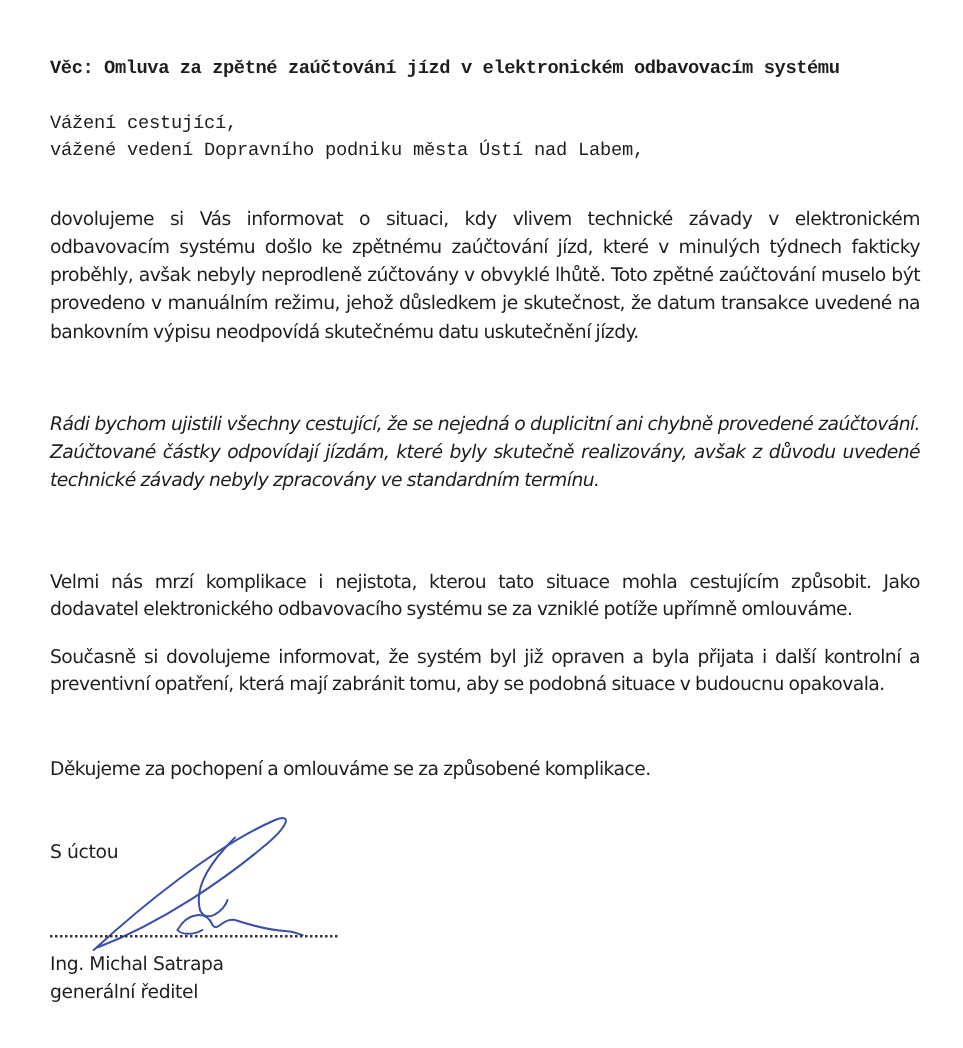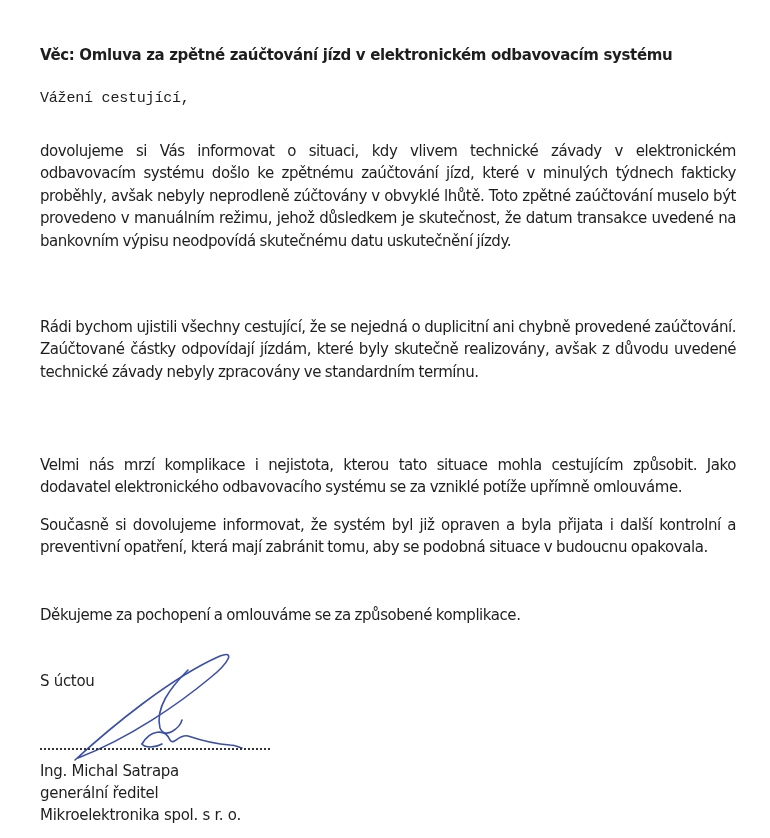--- a/index.html
+++ b/index.html
@@ -22,20 +22,21 @@
       width: 696px;
     }
     .subject {
       position: absolute;
       top: 46px;
       left: 0;
       font-weight: bold;
       font-size: 15px;
       letter-spacing: -0.35px;
       white-space: nowrap;
+      font-family: Liberation Mono, monospace;
     }
     .salutation {
       position: absolute;
       top: 88px;
       left: 0;
       font-size: 15px;
       line-height: 22px;
       letter-spacing: -0.2px;
       white-space: nowrap;
       font-family: Liberation Mono, monospace;
@@ -43,22 +44,22 @@
     .para {
       position: absolute;
       left: 0;
       width: 696px;
       font-size: 15px;
       line-height: 22.4px;
       text-align: justify;
       letter-spacing: -0.45px;
       word-spacing: -0.5px;
     }
-    .p1 { top: 140px; }
-    .p2 { top: 316px; }
+    .p1 { top: 164px; }
+    .p2 { top: 328px; font-style: italic; }
     .p3 { top: 454px; }
     .p4 { top: 514px; }
     .p5 { top: 604px; }
     .closing {
       position: absolute;
       top: 672px;
       left: 0;
       font-size: 15px;
       letter-spacing: -0.3px;
       text-align: right;
@@ -88,20 +89,21 @@
     }
   </style>
 </head>
 <body>
 
 <div class="page">
   <div class="subject">Věc: Omluva za zpětné zaúčtování jízd v elektronickém odbavovacím systému</div>
 
   <div class="salutation">
     <div>Vážení cestující,</div>
+    <div>vážené vedení Dopravního podniku města Ústí nad Labem,</div>
   </div>
 
   <div class="para p1">dovolujeme si Vás informovat o situaci, kdy vlivem technické závady v elektronickém odbavovacím systému došlo ke zpětnému zaúčtování jízd, které v minulých týdnech fakticky proběhly, avšak nebyly neprodleně zúčtovány v obvyklé lhůtě. Toto zpětné zaúčtování muselo být provedeno v manuálním režimu, jehož důsledkem je skutečnost, že datum transakce uvedené na bankovním výpisu neodpovídá skutečnému datu uskutečnění jízdy.</div>
   <div class="para p2">Rádi bychom ujistili všechny cestující, že se nejedná o duplicitní ani chybně provedené zaúčtování. Zaúčtované částky odpovídají jízdám, které byly skutečně realizovány, avšak z důvodu uvedené technické závady nebyly zpracovány ve standardním termínu.</div>
   <div class="para p3">Velmi nás mrzí komplikace i nejistota, kterou tato situace mohla cestujícím způsobit. Jako dodavatel elektronického odbavovacího systému se za vzniklé potíže upřímně omlouváme.</div>
   <div class="para p4">Současně si dovolujeme informovat, že systém byl již opraven a byla přijata i další kontrolní a preventivní opatření, která mají zabránit tomu, aby se podobná situace v budoucnu opakovala.</div>
   <div class="para p5">Děkujeme za pochopení a omlouváme se za způsobené komplikace.</div>
 
   <div class="closing">S úctou</div>
 
@@ -112,15 +114,14 @@
       <path d="M72 96 C 80 82, 95 80, 100 92 C 104 98, 108 86, 118 88 C 130 92, 145 96, 160 97 C 166 97, 170 100, 172 100"></path>
       <path d="M72 96 C 75 100, 85 100, 92 96"></path>
     </g>
   </svg>
 
   <div class="dotline"></div>
 
   <div class="sig-block">
     <div>Ing. Michal Satrapa</div>
     <div>generální ředitel</div>
-    <div>Mikroelektronika spol. s r. o.</div>
   </div>
 </div>
 
 </body></html>

